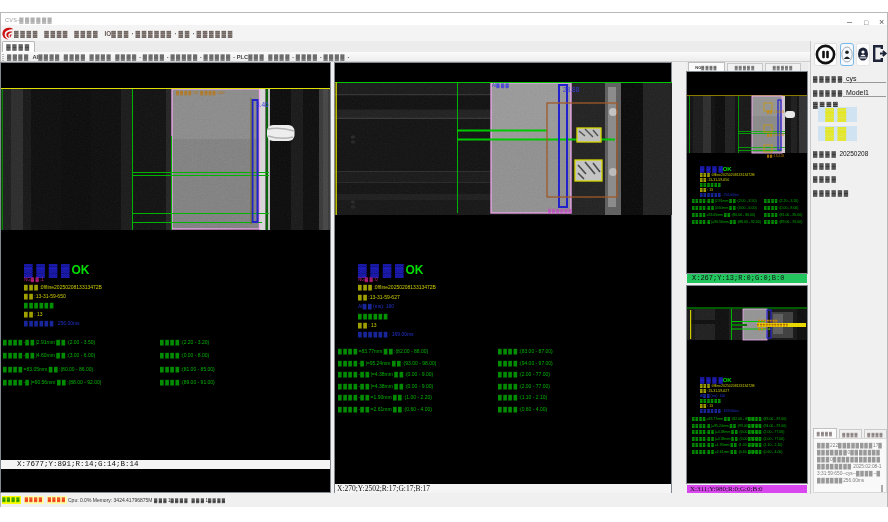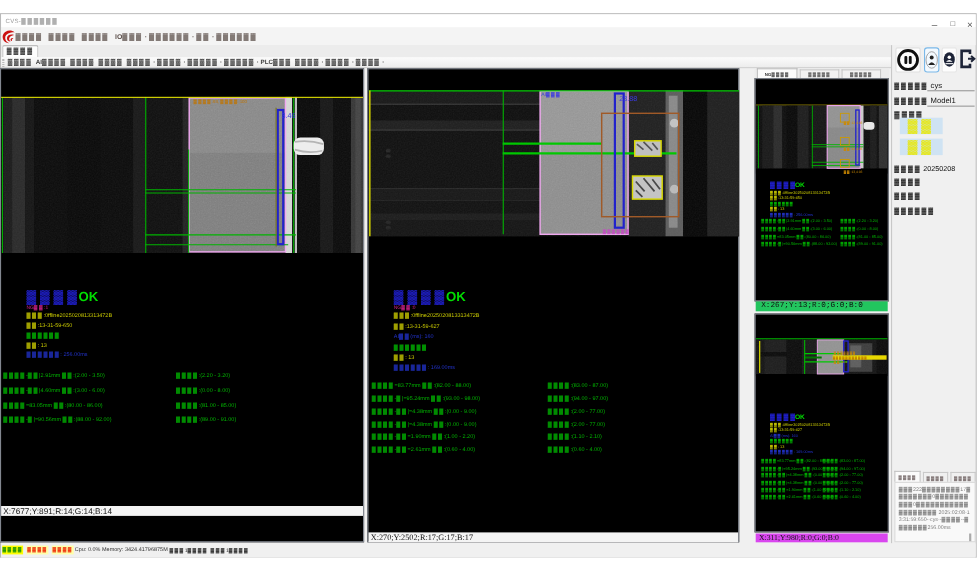--- a/index.html
+++ b/index.html
@@ -92,21 +92,21 @@
 
 <div class="abs" style="left:3px;top:339px;font-size:5px;color:#00b400;white-space:nowrap"><span class="cj">▓▓▓▓</span>-<span class="cj">▓▓</span>|2.91mm <span class="cj">▓▓</span>:(2.00 - 3.50)</div>
 <div class="abs" style="left:160px;top:339px;font-size:5px;color:#00b400;white-space:nowrap"><span class="cj">▓▓▓▓</span>:(2.20 - 3.20)</div>
 <div class="abs" style="left:3px;top:352.4px;font-size:5px;color:#00b400;white-space:nowrap"><span class="cj">▓▓▓▓</span>-<span class="cj">▓▓</span>|4.60mm <span class="cj">▓▓</span>:(3.00 - 6.00)</div>
 <div class="abs" style="left:160px;top:352.4px;font-size:5px;color:#00b400;white-space:nowrap"><span class="cj">▓▓▓▓</span>:(0.00 - 8.00)</div>
 <div class="abs" style="left:3px;top:365.79999999999995px;font-size:5px;color:#00b400;white-space:nowrap"><span class="cj">▓▓▓▓</span>=83.05mm <span class="cj">▓▓</span>:(80.00 - 86.00)</div>
 <div class="abs" style="left:160px;top:365.79999999999995px;font-size:5px;color:#00b400;white-space:nowrap"><span class="cj">▓▓▓▓</span>:(81.00 - 85.00)</div>
 <div class="abs" style="left:3px;top:379.19999999999993px;font-size:5px;color:#00b400;white-space:nowrap"><span class="cj">▓▓▓▓</span>-<span class="cj">▓</span>|=90.56mm <span class="cj">▓▓</span>:(88.00 - 92.00)</div>
 <div class="abs" style="left:160px;top:379.19999999999993px;font-size:5px;color:#00b400;white-space:nowrap"><span class="cj">▓▓▓▓</span>:(89.00 - 91.00)</div>
 
-<div class="abs" style="left:1px;top:460px;width:329px;height:9px;background:#f4f4f4;font-size:7.5px;color:#111;font-family:Liberation Sans, sans-serif;line-height:9px;padding-left:2px">X:7677;Y:891;R:14;G:14;B:14</div>
+<div class="abs" style="left:1px;top:460px;width:329px;height:9px;background:#f4f4f4;font-size:7.5px;color:#111;font-family:Liberation Mono, monospace;line-height:9px;padding-left:16px">X:7677;Y:891;R:14;G:14;B:14</div>
 
 <div class="abs" style="left:334px;top:62px;width:338px;height:431px;background:#000;border:1px solid #828790"></div>
 
 <svg class="abs" style="left:335px;top:82px" width="337" height="133" viewBox="0 0 337 133">
 <rect width="337" height="133" fill="#111"></rect>
 <rect x="0" y="0" width="226" height="12" fill="#191919"></rect>
 <rect x="0" y="12" width="156" height="1.5" fill="#313131"></rect>
 <rect x="0" y="13.5" width="156" height="14" fill="#0f0f0f"></rect>
 <rect x="0" y="27.5" width="156" height="8" fill="#1f1f1f"></rect>
 <rect x="0" y="35.5" width="156" height="1.5" fill="#343434"></rect>

